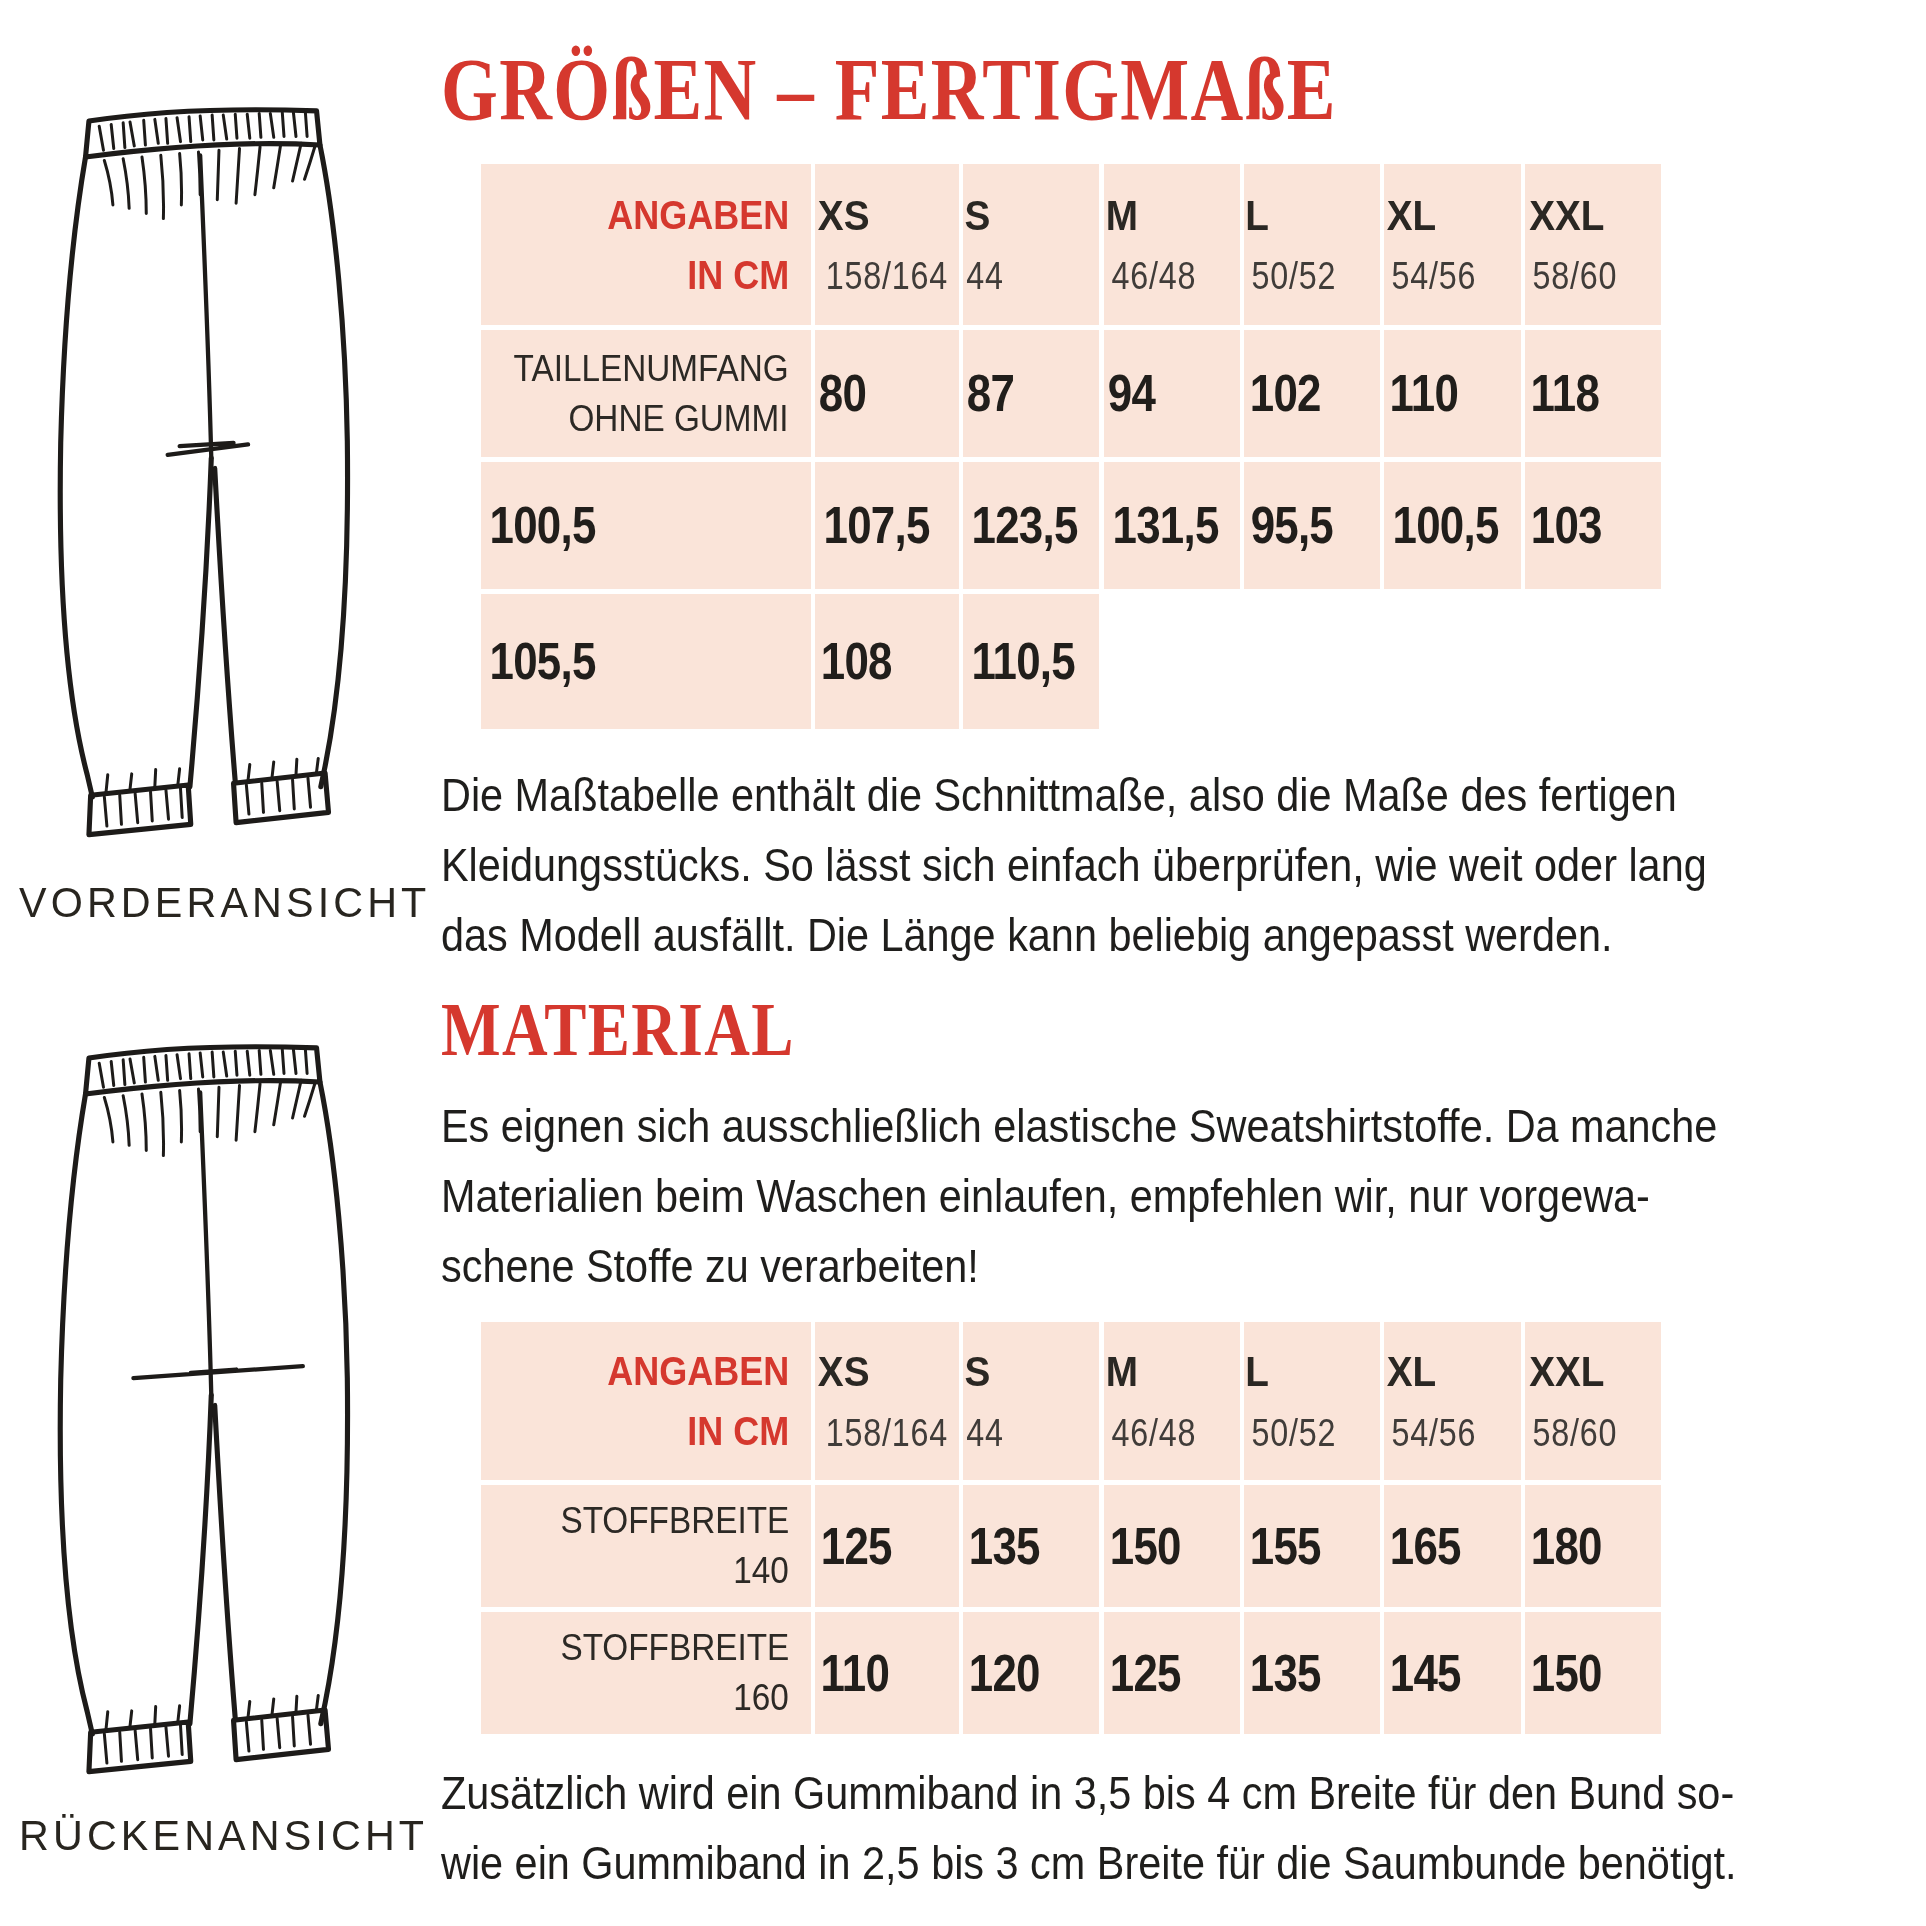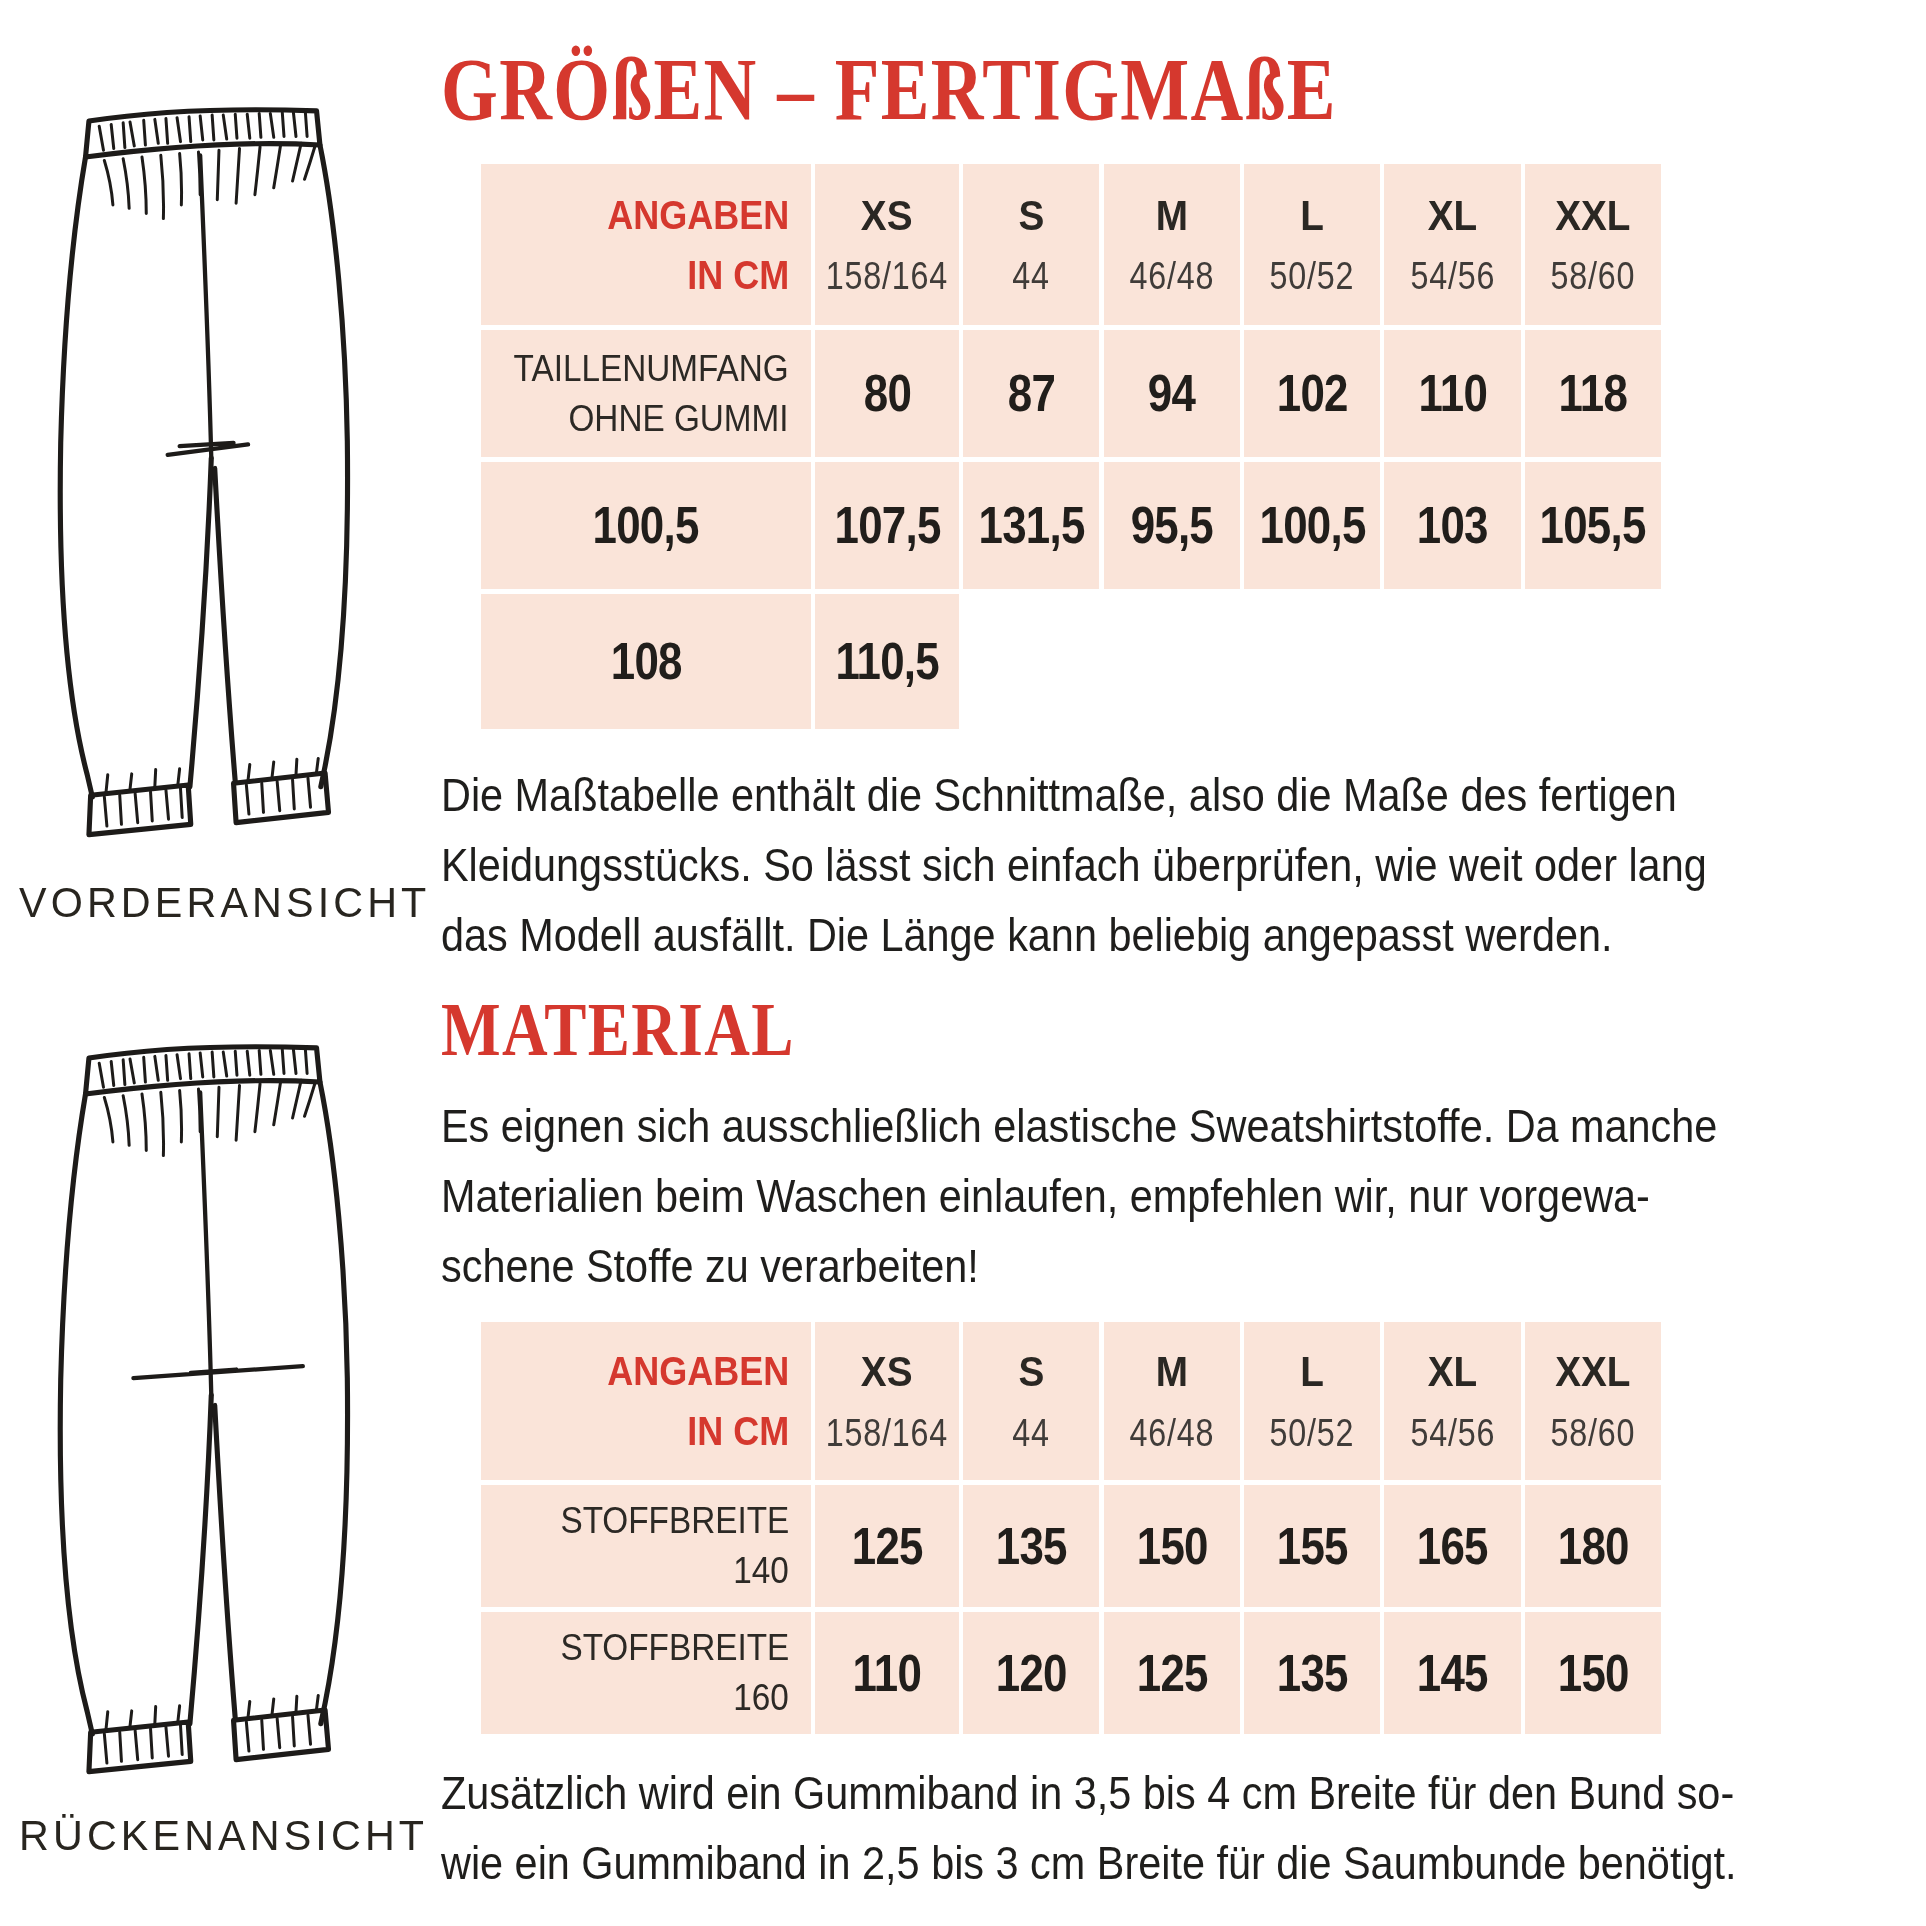--- a/index.html
+++ b/index.html
@@ -20,21 +20,21 @@
   
   .meas-table{
     position:absolute;left:441px;width:1180px;
     display:grid;grid-template-columns:330px repeat(6,1fr);
     column-gap:4.3px;row-gap:5.1px;padding-left:40px;
   }
   #size-table{top:164px;grid-template-rows:161px 127px 127px 135px;}
   #material-table{top:1322px;grid-template-rows:158px 122px 122px;}
   .cell{
     background:#fae4d9;display:flex;flex-direction:column;
-    align-items:center;justify-content:center;
+    align-items:flex-start;justify-content:center;
   }
   .label-cell{align-items:flex-end;padding-right:22px;text-align:right;}
   .hdr-red{
     color:#d5382e;font-size:40px;font-weight:600;line-height:1.5;
     transform:scaleX(0.9);transform-origin:right center;white-space:nowrap;
   }
   .col-size{
     font-size:43px;font-weight:600;color:#2a2723;margin-bottom:15.4px;
     transform:scaleX(0.9);white-space:nowrap;
   }
@@ -174,20 +174,23 @@
       <span class="value">118</span>
     </div>
 
   <div class="cell">
       <span class="value">100,5</span>
     </div>
   <div class="cell">
       <span class="value">107,5</span>
     </div>
   <div class="cell">
+      <span class="value">123,5</span>
+    </div>
+  <div class="cell">
       <span class="value">131,5</span>
     </div>
 
   <div class="cell">
       <span class="value">95,5</span>
     </div>
   <div class="cell">
       <span class="value">100,5</span>
     </div>
   <div class="cell">

